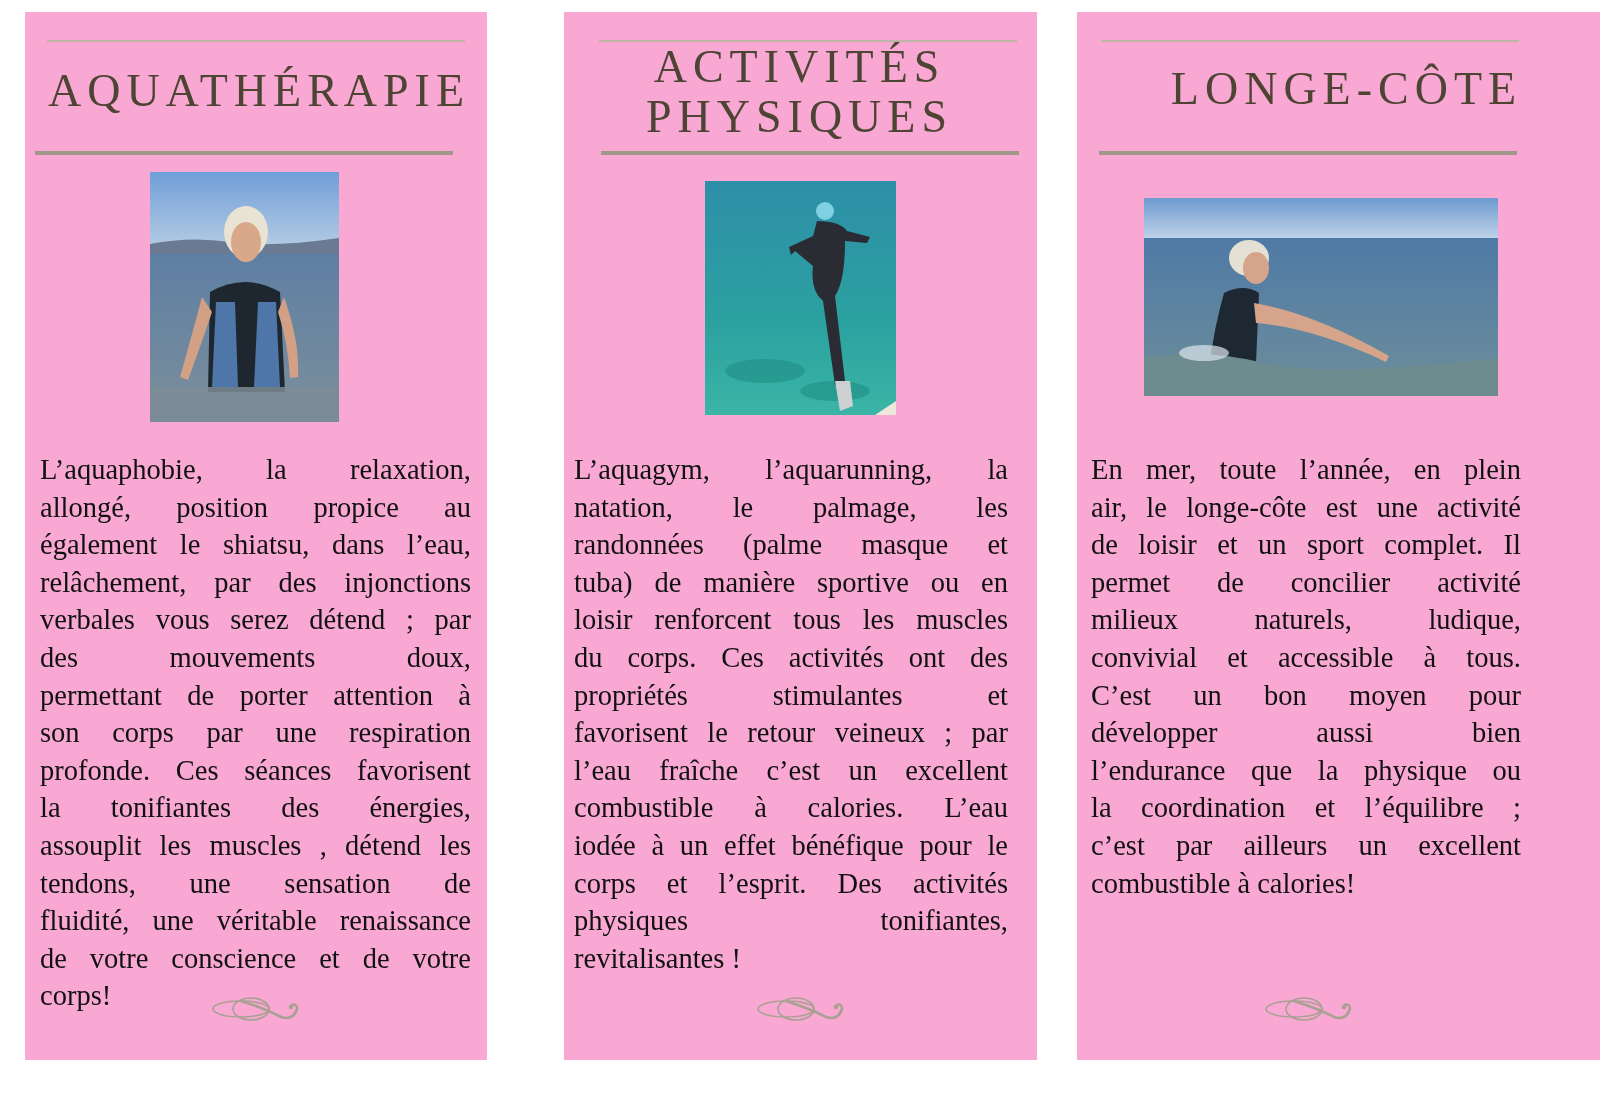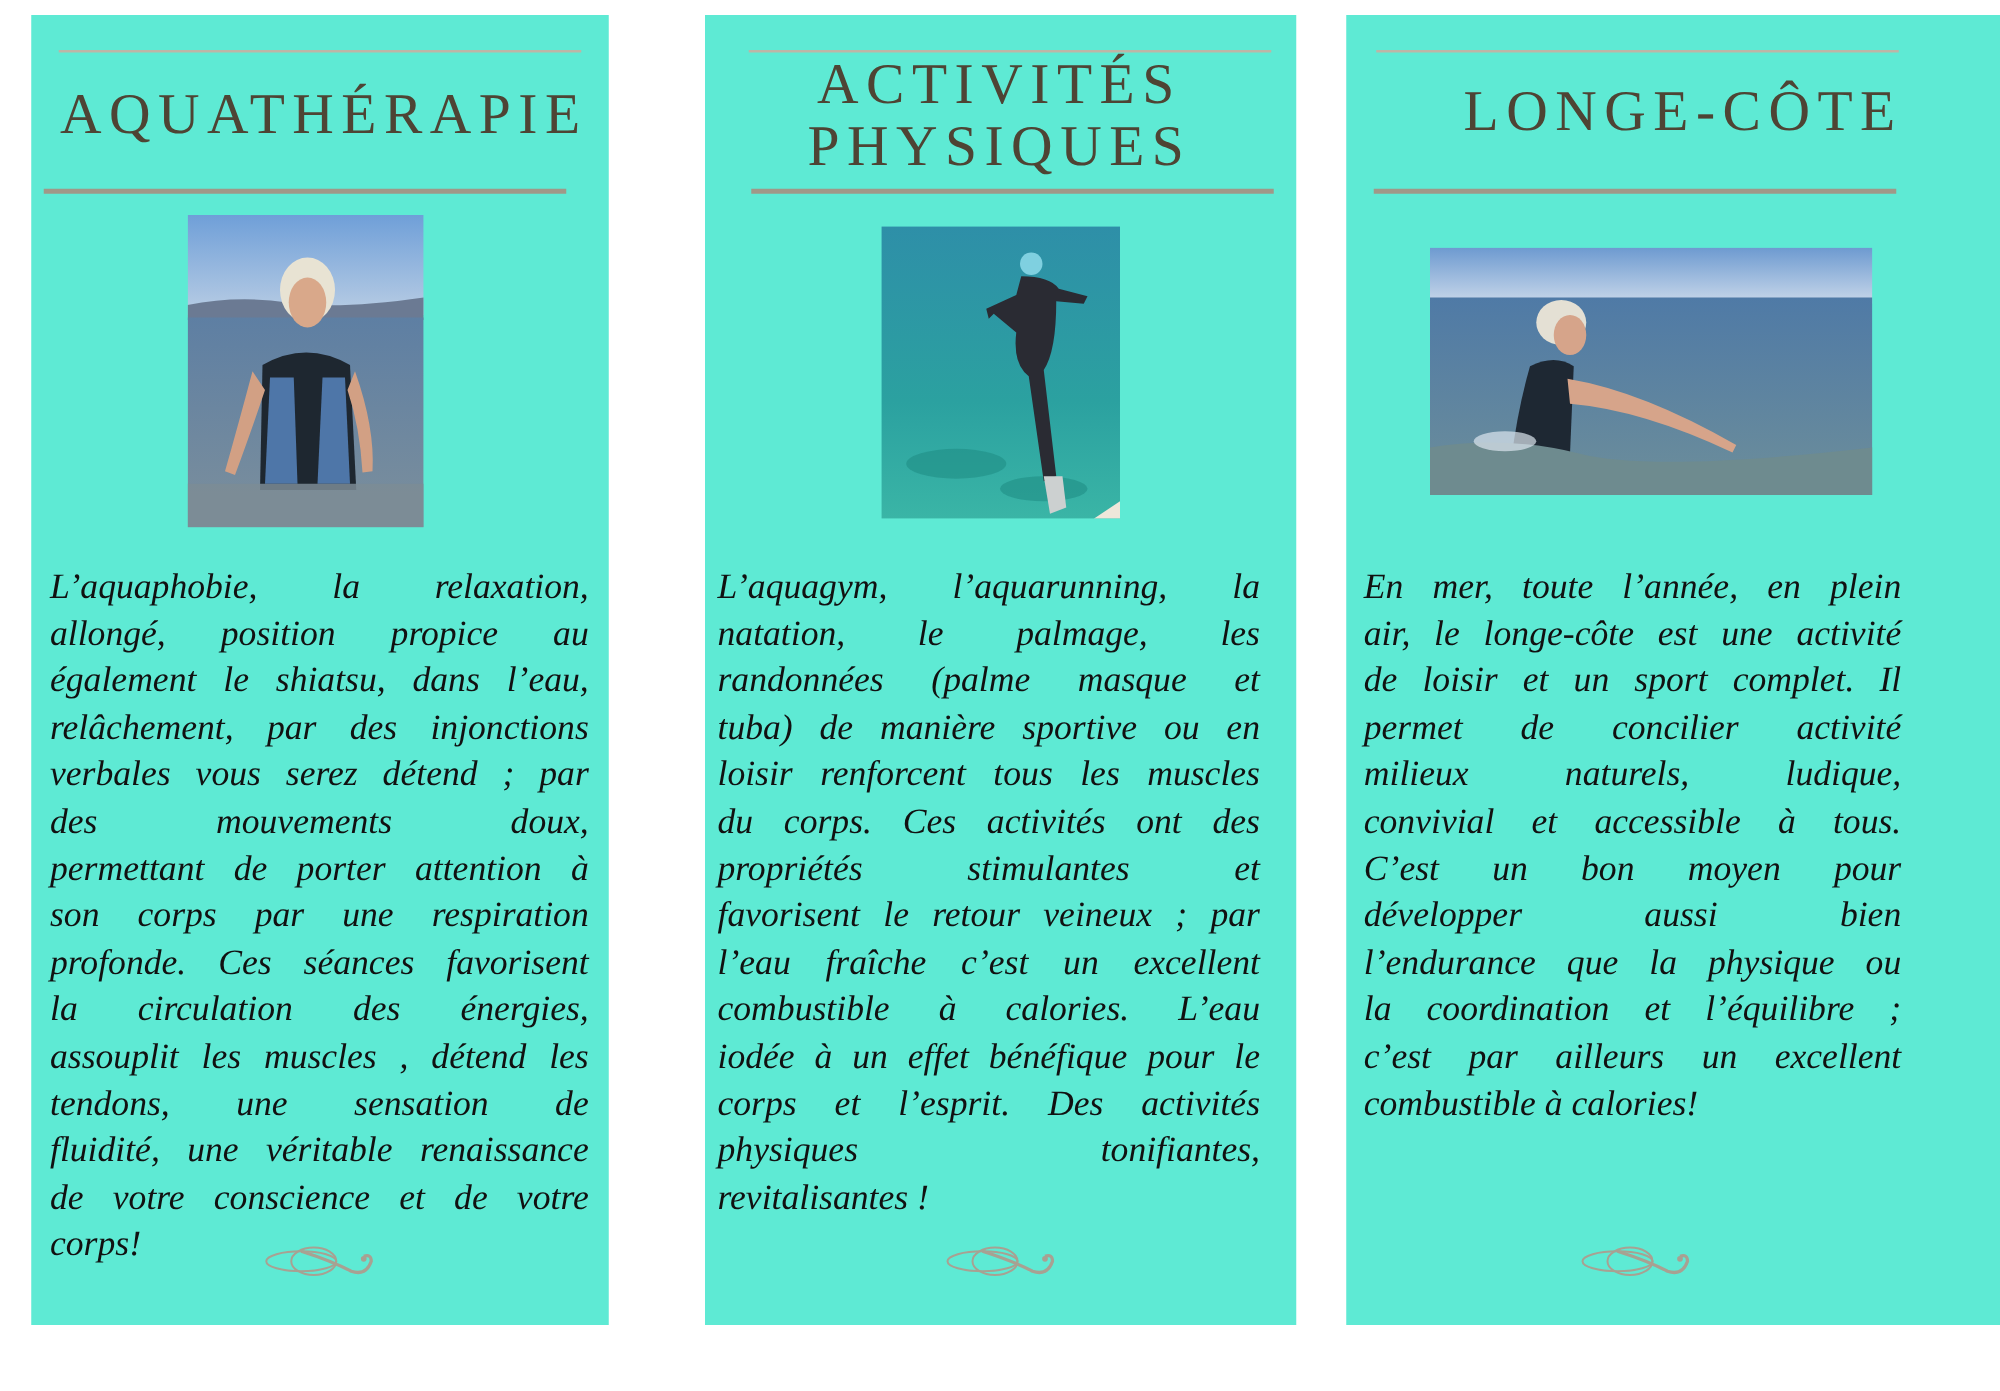--- a/index.html
+++ b/index.html
@@ -1,29 +1,29 @@
 <!DOCTYPE html>
 <html><head>
 <meta charset="utf-8">
 <style>
   html,body{margin:0;padding:0;background:#ffffff;}
   body{width:1600px;height:1113px;position:relative;overflow:hidden;}
-  .panel{position:absolute;top:12px;height:1048px;background:#5eead4;box-sizing:border-box;}
+  .panel{position:absolute;top:12px;height:1048px;background:#f9a8d4;box-sizing:border-box;}
   #p1{left:25px;width:462px;}
   #p2{left:545px;width:473px;margin-left:19px;}
   #p3{left:1077px;width:539px;}
   .rule-top{position:absolute;top:28px;height:2px;background:#BDB5A6;}
   .rule-bot{position:absolute;top:139px;height:4px;background:#A09888;}
   .title{position:absolute;left:0;right:0;text-align:center;color:#4E4434;
     font-family:"Liberation Serif","DejaVu Serif",serif;font-weight:normal;
     letter-spacing:6px;white-space:nowrap;margin:0;}
   .photo{position:absolute;overflow:hidden;}
   .photo svg{display:block;width:100%;height:100%;}
   .body{position:absolute;font-family:"Liberation Serif","DejaVu Serif",serif;
-    font-size:28.5px;line-height:37.6px;color:#111;text-align:justify;margin:0;font-style:italic;}
+    font-size:28.5px;line-height:37.6px;color:#111;text-align:justify;margin:0;}
   .line{display:block;text-align:justify;text-align-last:justify;white-space:nowrap;}
   .line.last{text-align-last:left;}
   .flourish{position:absolute;width:90px;height:30px;}
 </style>
 </head>
 <body>
 
 <section class="panel" id="p1">
   <div class="rule-top" style="left:22px;width:418px;"></div>
   <h2 class="title" style="top:52px;font-size:46px;left:6px;">AQUATHÉRAPIE</h2>
@@ -56,21 +56,21 @@
   <div class="body" style="left:15px;top:439px;width:431px;">
     <span class="line">L’aquaphobie, la relaxation,</span>
     <span class="line">allongé, position propice au</span>
     <span class="line">également le shiatsu, dans l’eau,</span>
     <span class="line">relâchement, par des injonctions</span>
     <span class="line">verbales vous serez détend ; par</span>
     <span class="line">des mouvements doux,</span>
     <span class="line">permettant de porter attention à</span>
     <span class="line">son corps par une respiration</span>
     <span class="line">profonde. Ces séances favorisent</span>
-    <span class="line">la circulation des énergies,</span>
+    <span class="line">la tonifiantes des énergies,</span>
     <span class="line">assouplit les muscles , détend les</span>
     <span class="line">tendons, une sensation de</span>
     <span class="line">fluidité, une véritable renaissance</span>
     <span class="line">de votre conscience et de votre</span>
     <span class="line last">corps!</span>
   </div>
   <svg class="flourish" style="left:186px;top:983px;" viewBox="0 0 90 30">
     <g fill="none" stroke="#A8A192" stroke-width="1.6">
       <ellipse cx="30" cy="14" rx="28" ry="8"></ellipse>
       <ellipse cx="40" cy="14" rx="18" ry="11"></ellipse>

